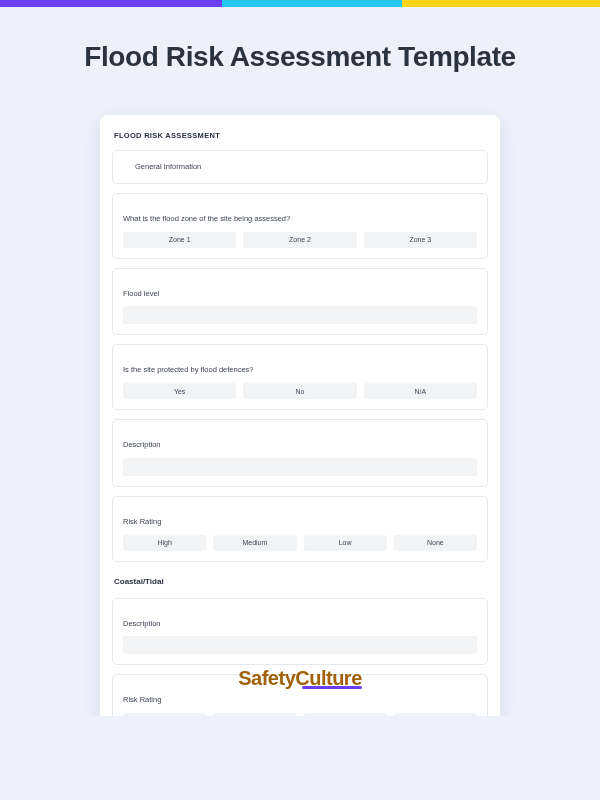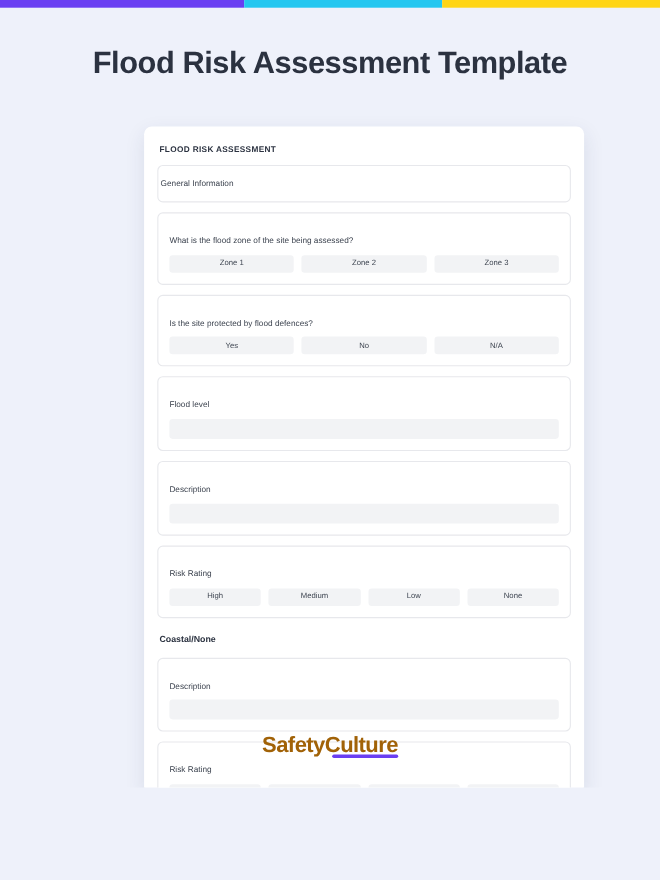--- a/index.html
+++ b/index.html
@@ -42,40 +42,39 @@
     position: absolute;
     left: 100px;
     top: 115px;
     width: 400px;
     height: 605px;
     background: #ffffff;
     border-radius: 7px 7px 3px 3px;
     box-shadow: 0 6px 18px rgba(40,50,90,0.10);
     padding: 14px 12px 0 12px;
     overflow: hidden;
-    margin-left: 31px;
   }
 
   .doc-header {
     font-size: 7.5px;
     font-weight: bold;
     color: #2b3240;
     letter-spacing: 0.3px;
     padding: 2px 2px 10px 2px;
   }
 
   .block {
     border: 1px solid #e7e8ec;
     border-radius: 5px;
     background: #fff;
     padding: 20px 10px 10px 10px;
     margin-bottom: 9px;
   }
   .block.plain {
-    padding: 11px 2px;
+    padding: 11px 22px;
   }
   .block-label {
     font-size: 7.5px;
     color: #3d4450;
     margin-bottom: 8px;
     line-height: 1.3;
   }
   .block-label.nomargin { margin-bottom: 0; }
 
   .section-heading {
@@ -157,50 +156,50 @@
     <div class="block">
       <div class="block-label">What is the flood zone of the site being assessed?</div>
       <div class="options">
         <div class="option">Zone 1</div>
         <div class="option">Zone 2</div>
         <div class="option">Zone 3</div>
       </div>
     </div>
 
     <div class="block">
+      <div class="block-label">Flood level</div>
+      <div class="textfield"></div>
+    </div>
+
+    <div class="block">
       <div class="block-label">Is the site protected by flood defences?</div>
       <div class="options">
         <div class="option">Yes</div>
         <div class="option">No</div>
         <div class="option">N/A</div>
       </div>
-    </div>
-
-    <div class="block">
-      <div class="block-label">Flood level</div>
-      <div class="textfield"></div>
     </div>
 
 
     <div class="block">
       <div class="block-label">Description</div>
       <div class="textfield"></div>
     </div>
 
     <div class="block">
       <div class="block-label">Risk Rating</div>
       <div class="options">
         <div class="option">High</div>
         <div class="option">Medium</div>
         <div class="option">Low</div>
         <div class="option">None</div>
       </div>
     </div>
 
-    <div class="section-heading">Coastal/None</div>
+    <div class="section-heading">Coastal/Tidal</div>
 
     <div class="block">
       <div class="block-label">Description</div>
       <div class="textfield"></div>
     </div>
 
     <div class="block">
       <div class="block-label">Risk Rating</div>
       <div class="options">
         <div class="option">High</div>

